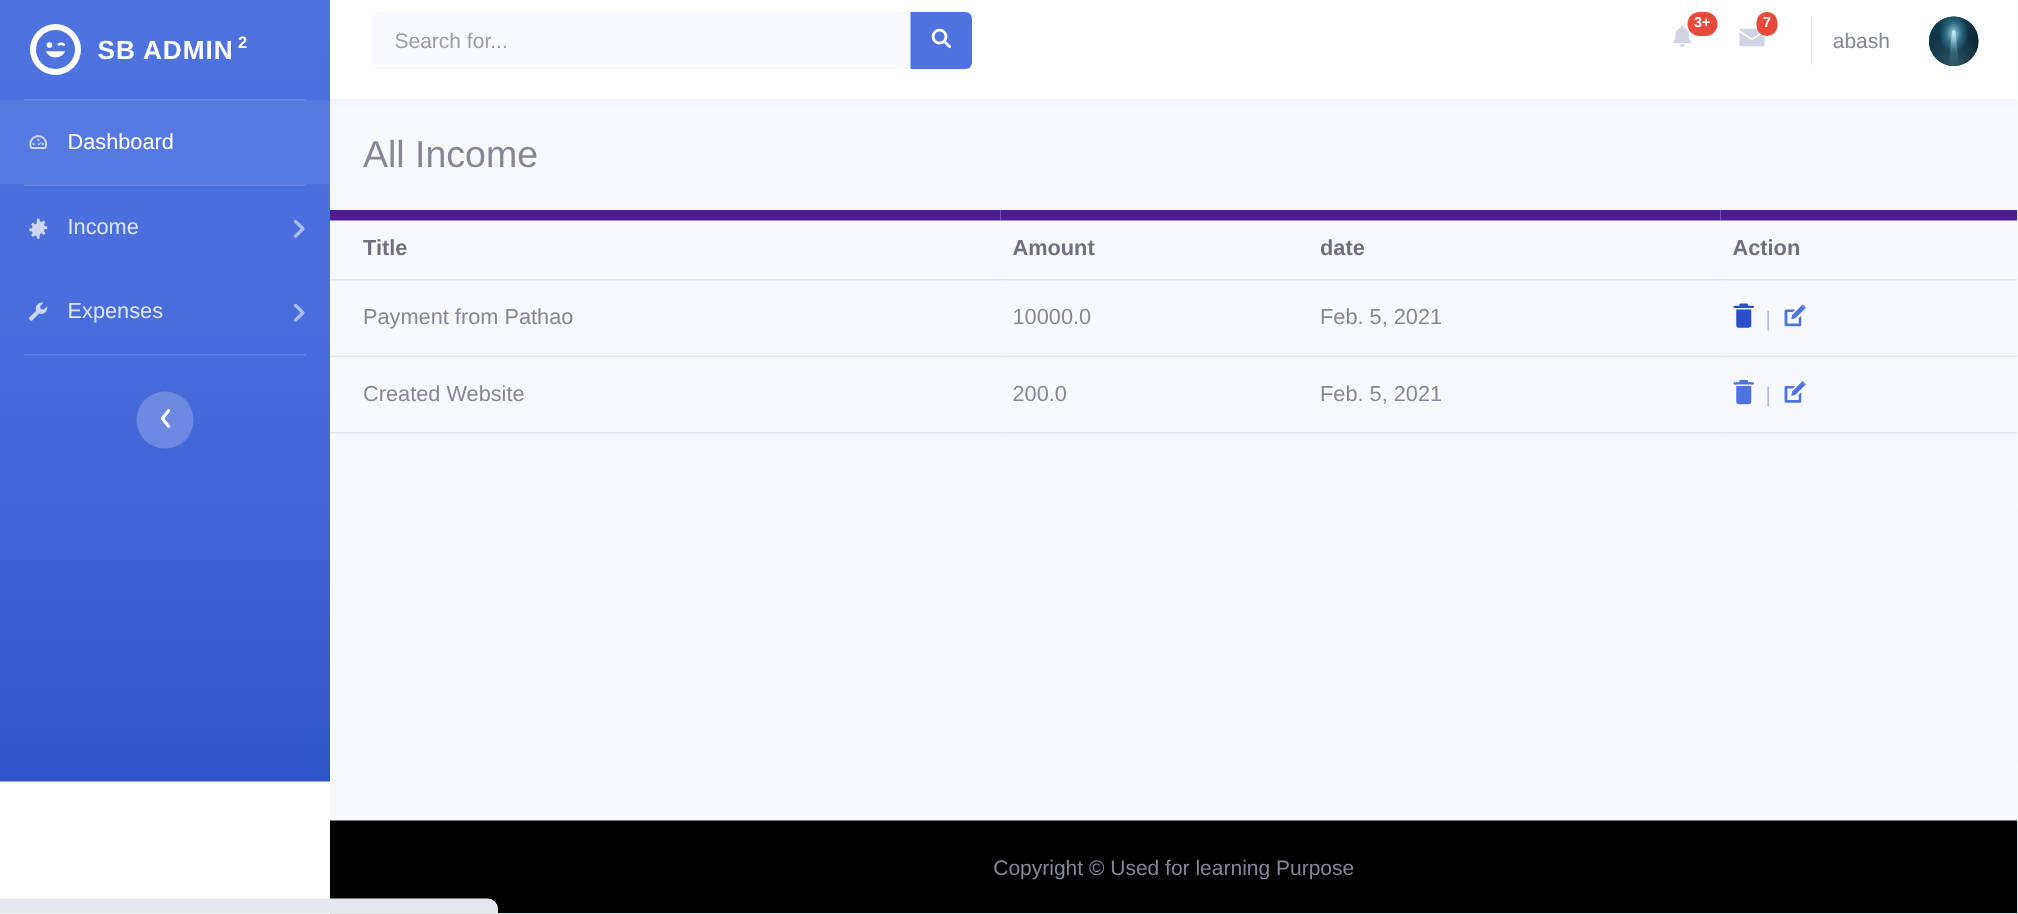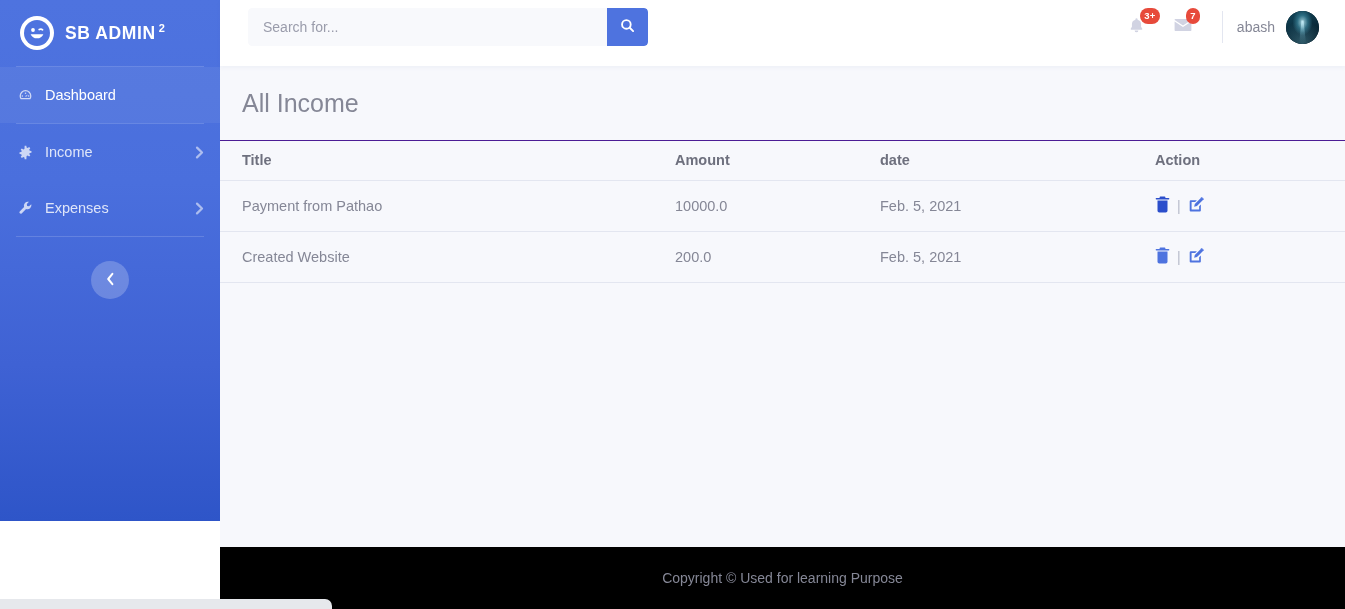--- a/index.html
+++ b/index.html
@@ -208,21 +208,21 @@
   }
   .topbar-sep {
     width: 1px;
     height: 32px;
     background: #e3e6f0;
     margin: 0 14px 0 16px;
   }
   .user-area {
     display: flex;
     align-items: center;
-    gap: 11px;
+    gap: 26px;
     cursor: pointer;
     padding-right: 4px;
   }
   .user-name {
     color: #858796;
     font-size: 14px;
   }
   .avatar {
     width: 33px; height: 33px;
     border-radius: 50%;
@@ -276,21 +276,21 @@
   table.data-table {
     width: calc(100% - 0px);
     border-collapse: collapse;
     font-size: 14.5px;
   }
   table.data-table th {
     text-align: left;
     font-weight: bold;
     color: #6e707e;
     padding: 11px 8px 12px 8px;
-    border-top: 1px solid #4c1d95;
+    border-top: 7px solid #4c1d95;
     border-bottom: 1px solid #e3e6f0;
     font-size: 14.5px;
   }
   table.data-table td {
     color: #858796;
     padding: 15px 8px 15px 8px;
     border-bottom: 1px solid #e3e6f0;
     vertical-align: middle;
   }
   table.data-table th:first-child,

